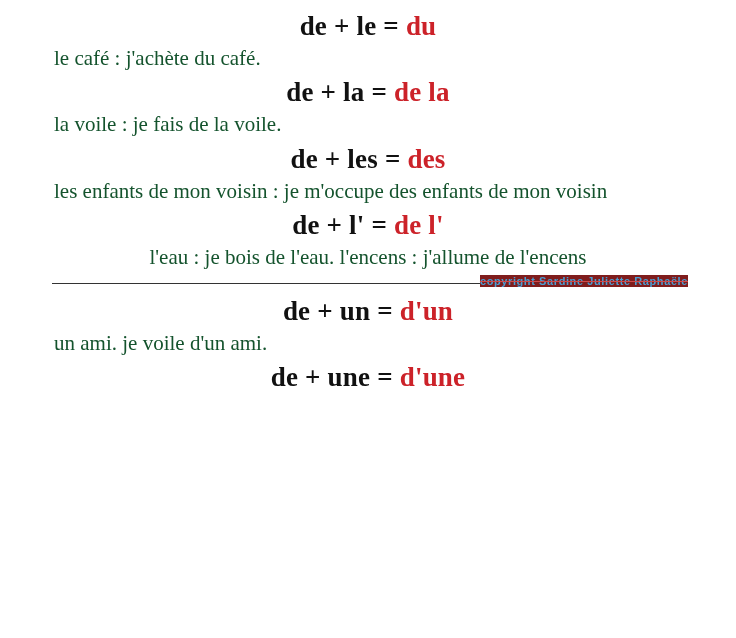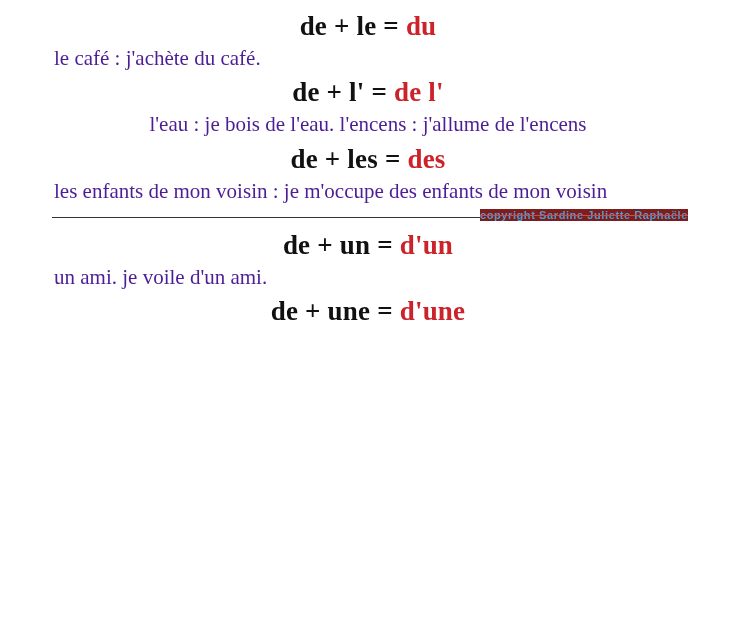--- a/index.html
+++ b/index.html
@@ -35,21 +35,21 @@
   }
   .rule-title .lhs {
     color: #111111;
   }
   .rule-title .rhs {
     color: #cc2229;
   }
   .example {
     font-size: 21px;
     line-height: 1.25;
-    color: #4c1d95;
+    color: #14532d;
     margin: 0;
     padding: 1px 0 3px 0;
     text-align: left;
   }
   .example.center {
     text-align: center;
   }
   .example.indent-sm {
     padding-left: 30px;
   }
@@ -85,33 +85,39 @@
 
 <div class="sheet">
 
   <div class="rule-block">
     <div class="rule-title">
       <span class="lhs">de + le = </span><span class="rhs">du</span>
     </div>
     <div class="example indent-sm">le café : j'achète du café.</div>
   </div>
 
-
   <div class="rule-block">
     <div class="rule-title">
-      <span class="lhs">de + l' = </span><span class="rhs">de l'</span>
+      <span class="lhs">de + la = </span><span class="rhs">de la</span>
     </div>
-    <div class="example center">l'eau : je bois de l'eau. l'encens : j'allume de l'encens</div>
+    <div class="example indent-sm">la voile : je fais de la voile.</div>
   </div>
 
   <div class="rule-block">
     <div class="rule-title">
       <span class="lhs">de + les = </span><span class="rhs">des</span>
     </div>
     <div class="example indent-sm">les enfants de mon voisin : je m'occupe des enfants de mon voisin</div>
+  </div>
+
+  <div class="rule-block">
+    <div class="rule-title">
+      <span class="lhs">de + l' = </span><span class="rhs">de l'</span>
+    </div>
+    <div class="example center">l'eau : je bois de l'eau. l'encens : j'allume de l'encens</div>
   </div>
 
   <div class="divider-row">
     <div class="divider-line"></div>
     <div class="copyright">copyright Sardine Juliette Raphaële</div>
   </div>
 
   <div class="rule-block">
     <div class="rule-title">
       <span class="lhs">de + un = </span><span class="rhs">d'un</span>

